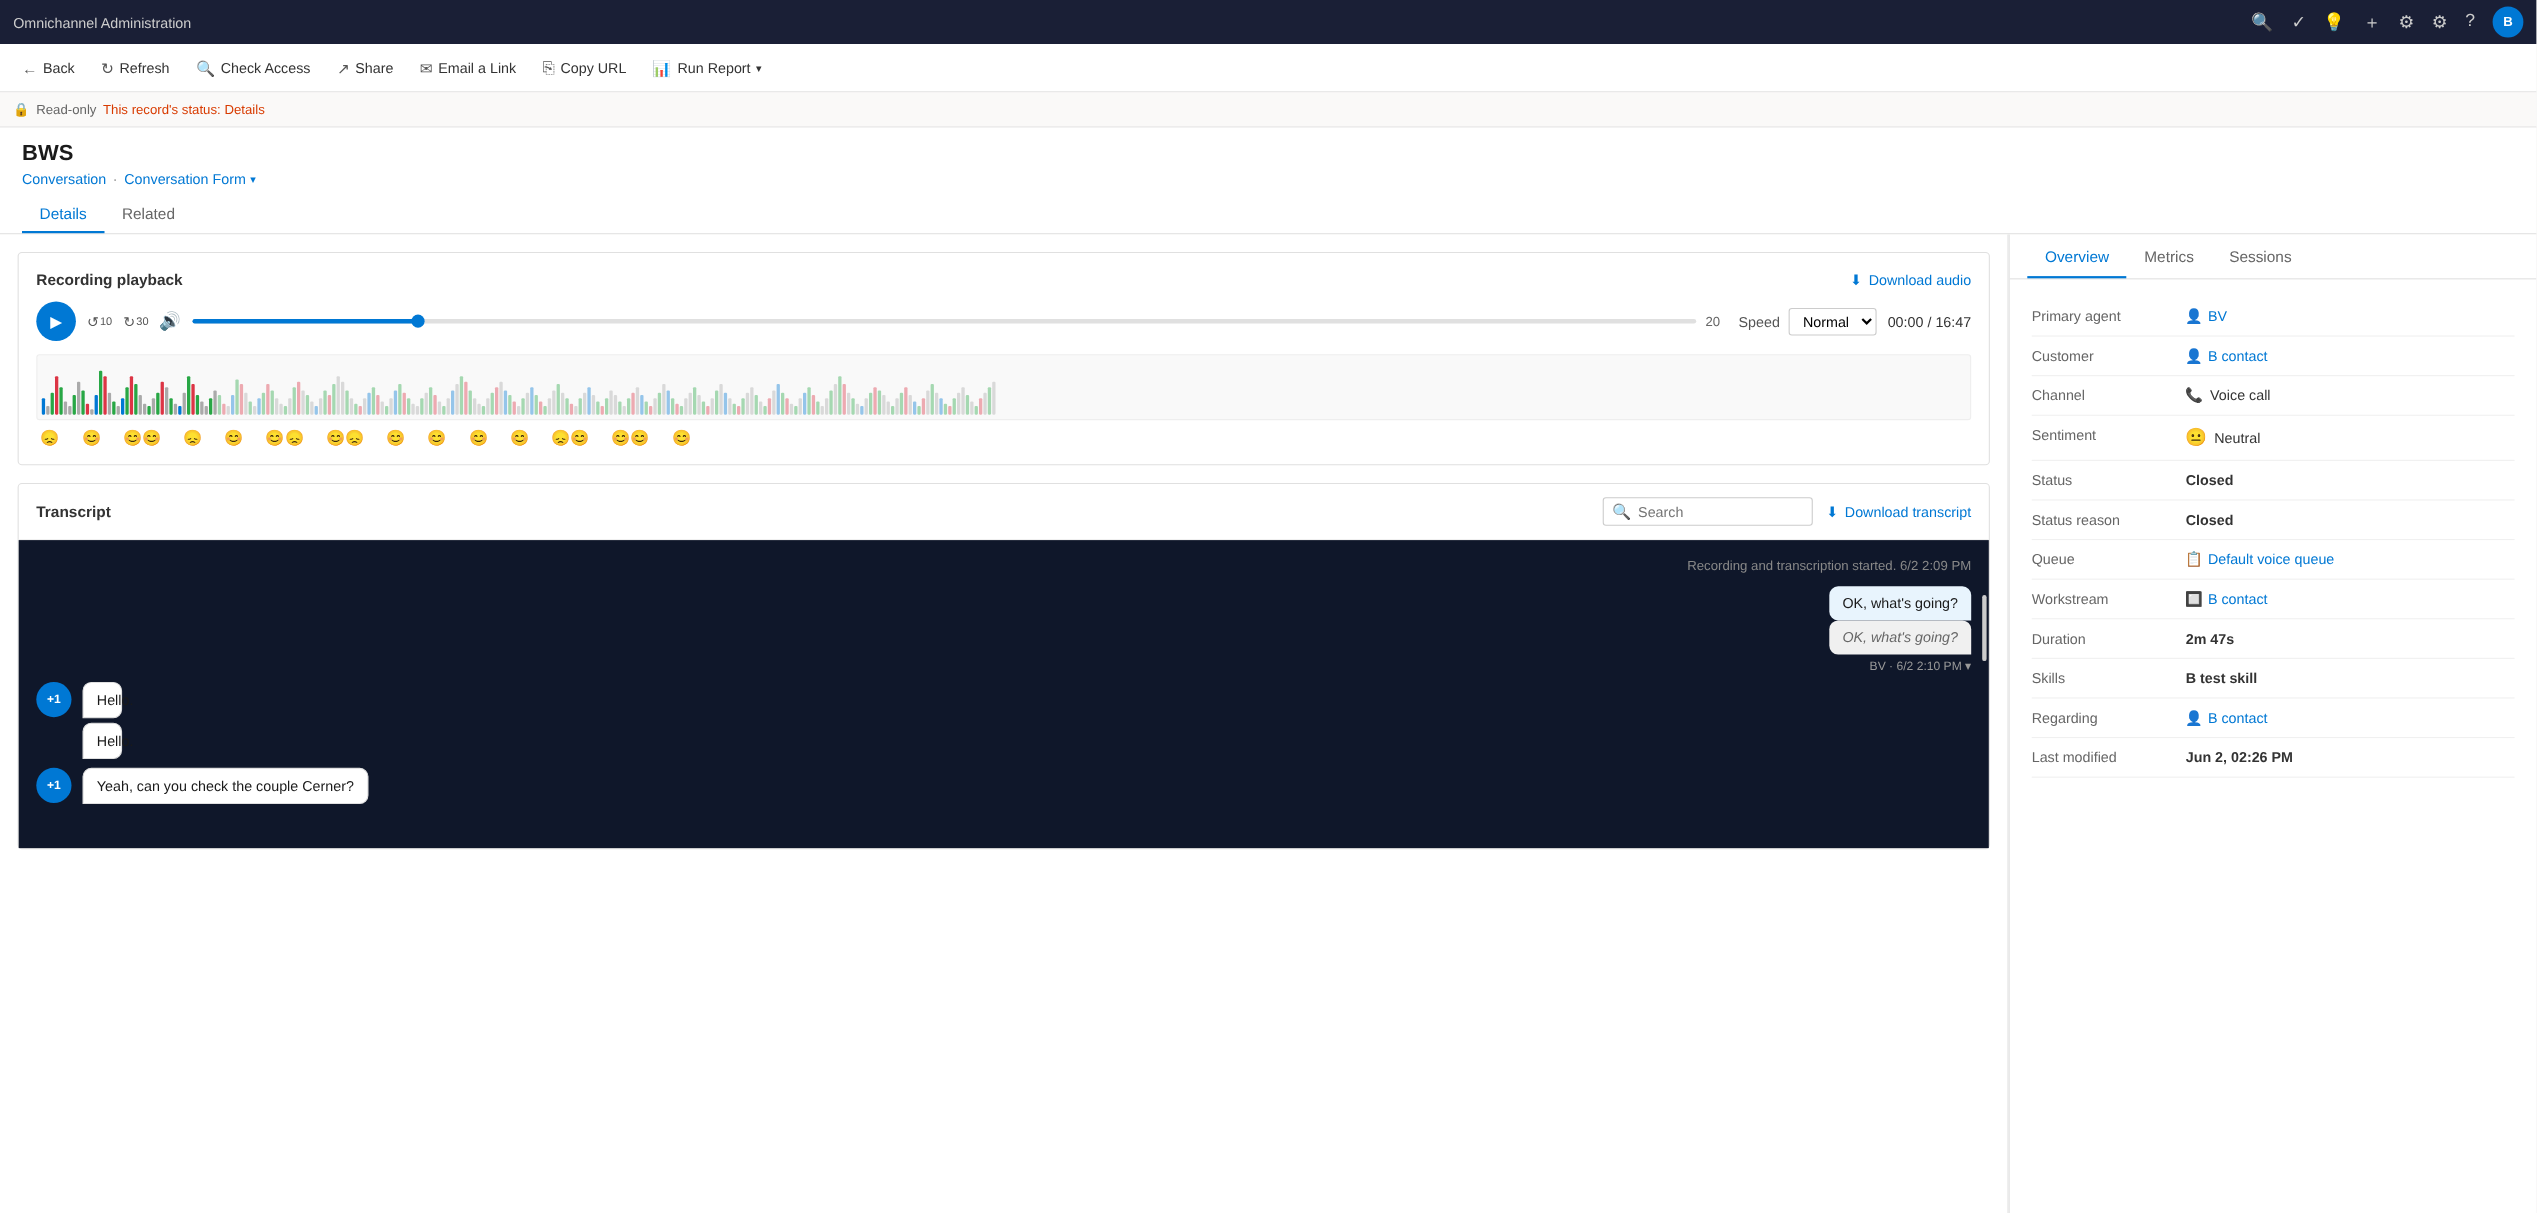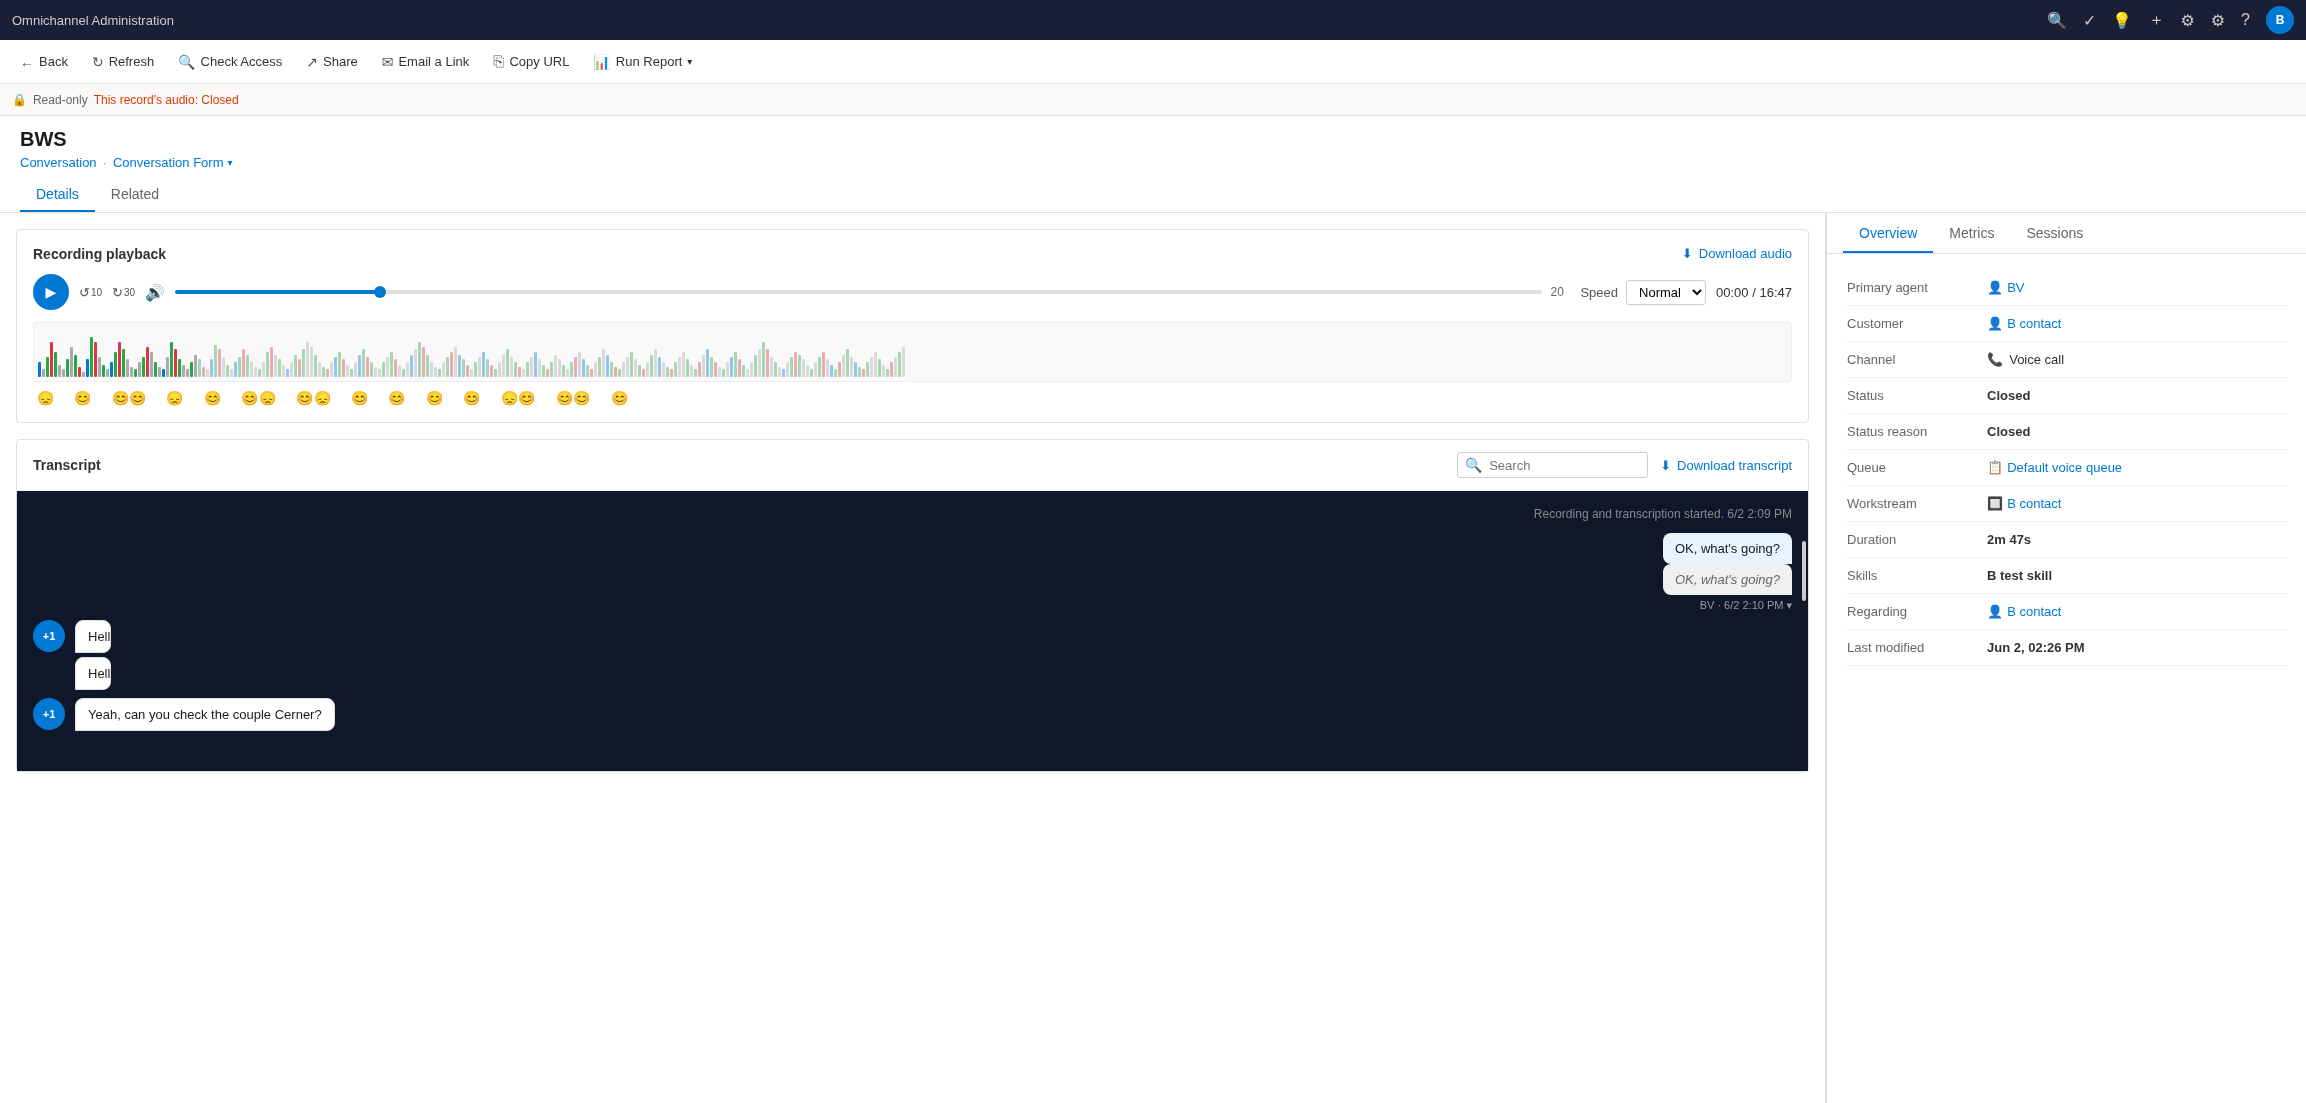--- a/index.html
+++ b/index.html
@@ -94,21 +94,21 @@
     
     .recording-section {
       border: 1px solid #e0e0e0;
       border-radius: 4px;
       padding: 16px;
       margin-bottom: 16px;
     }
     .section-header {
       display: flex;
       justify-content: space-between;
-      align-items: flex-start;
+      align-items: flex-end;
       margin-bottom: 12px;
       gap: 19px;
     }
     .section-title { font-size: 14px; font-weight: 600; color: #333; }
     .download-btn {
       display: flex; align-items: center; gap: 6px;
       font-size: 13px; color: #0078d4; cursor: pointer;
       border: none; background: transparent;
     }
 
@@ -353,21 +353,21 @@
   <button class="toolbar-btn">
     <span class="icon">📊</span>
     <span>Run Report</span>
     <span style="font-size:10px;">▾</span>
   </button>
 </div>
 
 <div class="readonly-banner">
   <span class="lock-icon">🔒</span>
   <span style="color:#666;">Read-only</span>
-  <span class="status-text">This record's audio: Closed</span>
+  <span class="status-text">This record's status: Details</span>
 </div>
 
 <div class="page-header">
   <h1 class="page-title">BWS</h1>
   <div class="breadcrumb">
     <a>Conversation</a>
     <span class="breadcrumb-sep">·</span>
     <span class="breadcrumb-current">
       <span>Conversation Form</span>
       <span style="font-size:10px;">▾</span>
@@ -734,20 +734,27 @@
       </div>
 
       <div class="info-row">
         <span class="info-label">Channel</span>
         <div class="channel-value">
           <span>📞</span>
           <span>Voice call</span>
         </div>
       </div>
 
+      <div class="info-row">
+        <span class="info-label">Sentiment</span>
+        <div class="sentiment-neutral">
+          <span class="sentiment-icon">😐</span>
+          <span>Neutral</span>
+        </div>
+      </div>
 
       <div class="info-row">
         <span class="info-label">Status</span>
         <span class="info-value bold">Closed</span>
       </div>
 
       <div class="info-row">
         <span class="info-label">Status reason</span>
         <span class="info-value bold">Closed</span>
       </div>

